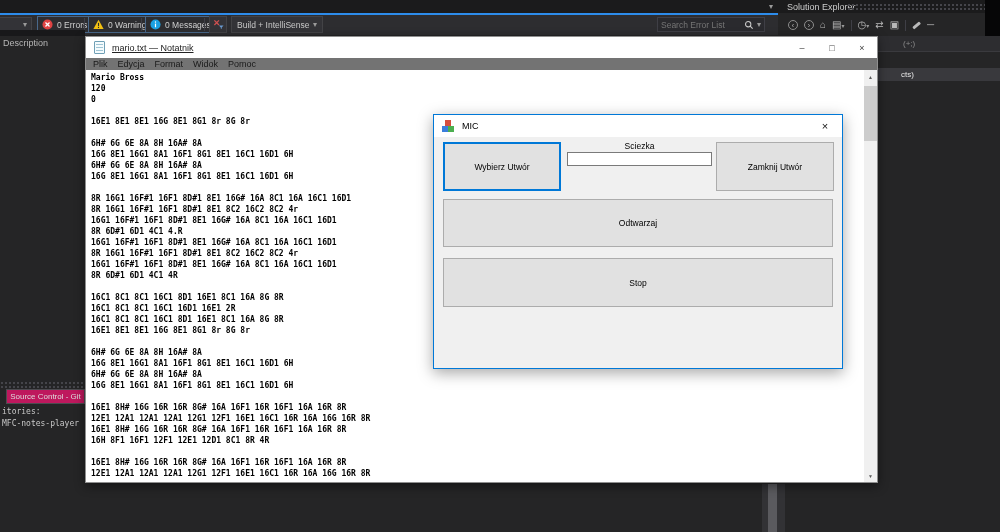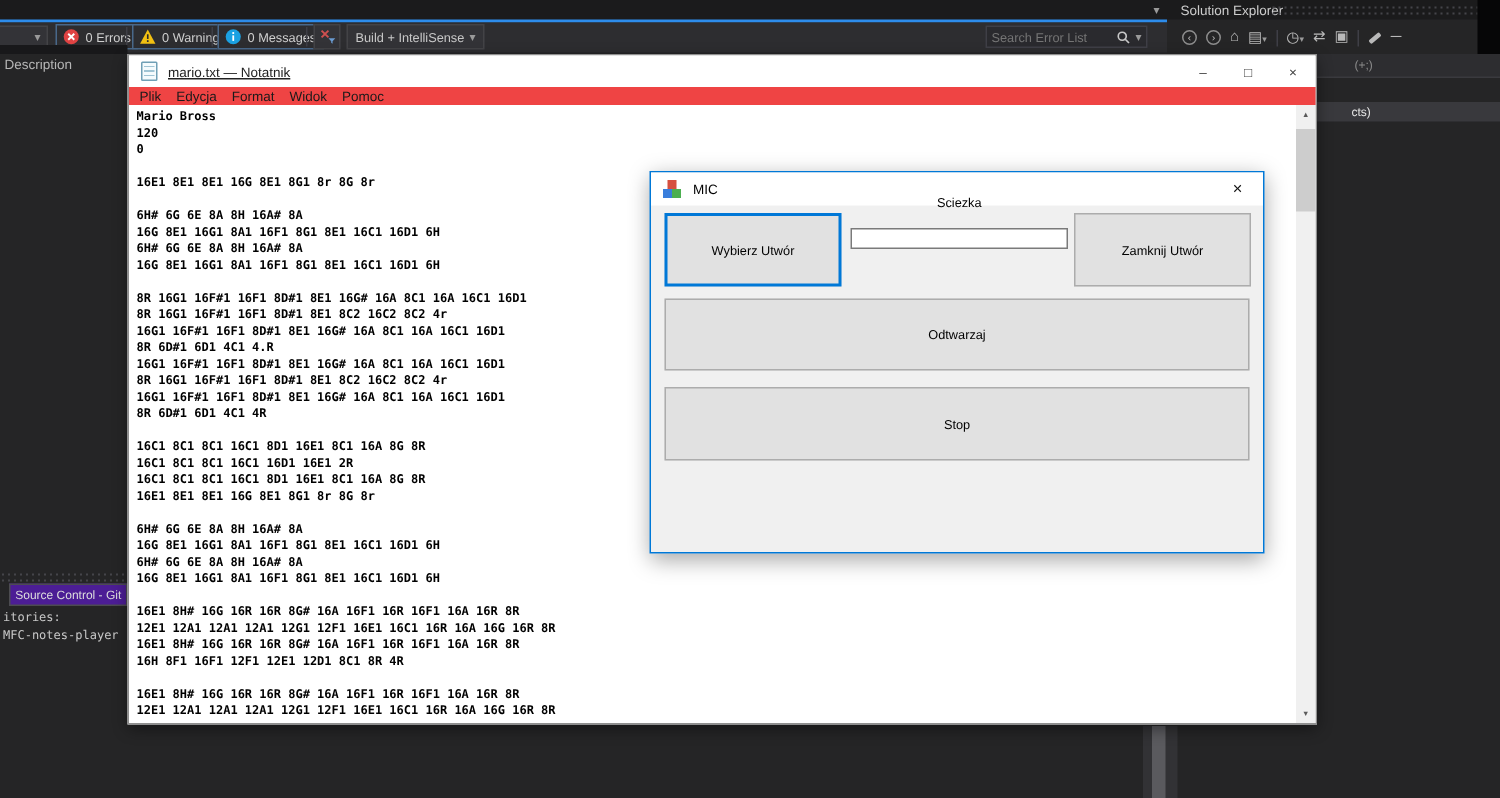--- a/index.html
+++ b/index.html
@@ -32,40 +32,40 @@
           align-items:center; justify-content:center; font-size:7px; line-height:1; color:#b9b9b9; }
   .glyph { font-size:10px; line-height:1; }
   .mini-caret { font-size:6px; color:#9a9a9a; }
   .wrench-bar { width:9px; height:2.5px; background:#b9b9b9; transform:rotate(-40deg); border-radius:1px; }
 
   .desc-header { color:#b6b6b6; font-size:9px; }
   .se-row1 { background:#2d2d30; border-bottom:1px solid #3a3a3e; color:#8a8a8a; font-size:8px;
              display:flex; align-items:center; }
   .se-row2 { background:#39393d; color:#e6e6e6; font-size:8px; display:flex; align-items:center; }
 
-  .sc-tab { background:#4c1d95; border:1px solid #4c4c50; color:#dddddd; font-size:8px;
+  .sc-tab { background:#be185d; border:1px solid #4c4c50; color:#dddddd; font-size:8px;
             display:flex; align-items:center; justify-content:center; }
   .git-line { color:#c8c8c8; font-size:8px; font-family:"DejaVu Sans Mono", monospace; white-space:pre; }
 
   .splitter { background:#323235; }
   .splitter-thumb { background:#5a5a5e; }
 
   
   .notepad { left:85px; top:36px; width:793px; height:447px; background:#ffffff;
              border:1px solid #8f8f8f; box-shadow:0 3px 10px rgba(0,0,0,0.45); }
   .np-titlebar { left:0; top:0; width:100%; height:21px; background:#ffffff; display:flex; align-items:center; }
   .np-icon { width:11px; height:13px; background:#f4fbfd; border:1px solid #6f9fb5;
              border-radius:1px; margin-left:8px; position:relative; }
   .np-icon::after { content:""; position:absolute; left:1px; top:2px; right:1px; height:7px;
                     background:repeating-linear-gradient(#9fc4d4 0 1px, transparent 1px 3px); }
   .np-title { font-size:9px; color:#222; margin-left:7px;text-decoration:underline; }
   .np-btns { margin-left:auto; display:flex; height:100%; }
   .np-btn { width:30px; height:100%; display:flex; align-items:center; justify-content:center;
             color:#444; font-size:9px; }
-  .np-menubar { left:0; top:21px; width:100%; height:12px; background:#ef4444; display:flex;
+  .np-menubar { left:0; top:21px; width:100%; height:12px; background:#737373; display:flex;
                 align-items:center; padding-left:7px; gap:0; }
   .np-menu-item { font-size:9px; color:#1a1a1a; margin-right:10px; }
   .np-content { left:0; top:33px; right:13px; bottom:0; overflow:hidden;
                 font-family:"DejaVu Sans Mono", monospace; font-size:8px; line-height:11px;
                 font-weight:bold; color:#000; white-space:pre; padding:2px 0 0 5px; }
   .np-scrollbar { top:33px; right:0; bottom:0; width:13px; background:#f0f0f0; }
   .np-sb-arrow { width:13px; height:13px; display:flex; align-items:center; justify-content:center;
                  color:#5a5a5a; font-size:5px; }
   .np-sb-thumb { left:0; top:16px; width:13px; height:55px; background:#cdcdcd; }
 
@@ -273,21 +273,21 @@
           <i class="c1"></i>
           <i class="c2"></i>
           <i class="c3"></i>
         </span>
       <span class="mic-title">MIC</span>
       <span class="mic-close">×</span>
     </div>
 
     <div class="abs win-btn focused" style="left:9px; top:27px; width:118px; height:49px;">Wybierz Utwór</div>
 
-    <div class="abs mic-label" style="left:133px; top:15px; width:145px;">Sciezka</div>
+    <div class="abs mic-label" style="left:133px; top:26px; width:145px;">Sciezka</div>
     <input class="abs mic-input" style="left: 133px; top: 37px; width: 145px; height: 14px;" value="">
 
     <div class="abs win-btn" style="left:9px; top:84px; width:390px; height:48px;">Odtwarzaj</div>
 
     <div class="abs win-btn" style="left:282px; top:27px; width:118px; height:49px;">Zamknij Utwór</div>
 
     <div class="abs win-btn" style="left:9px; top:143px; width:390px; height:49px;">Stop</div>
   </div>
 
 </div>

